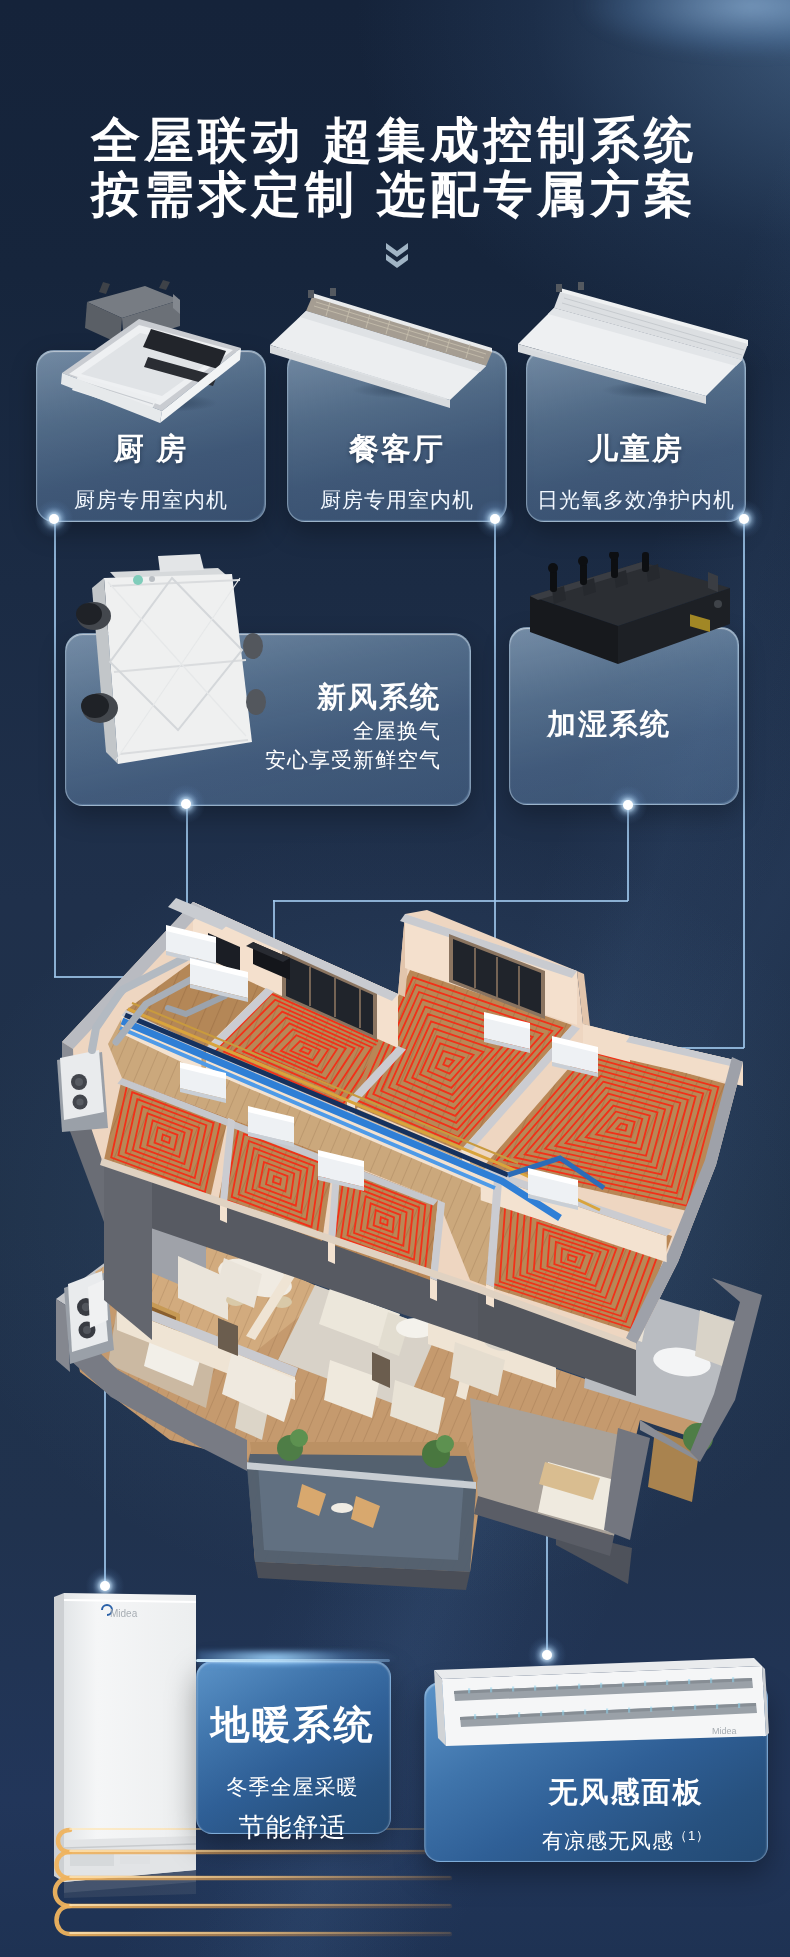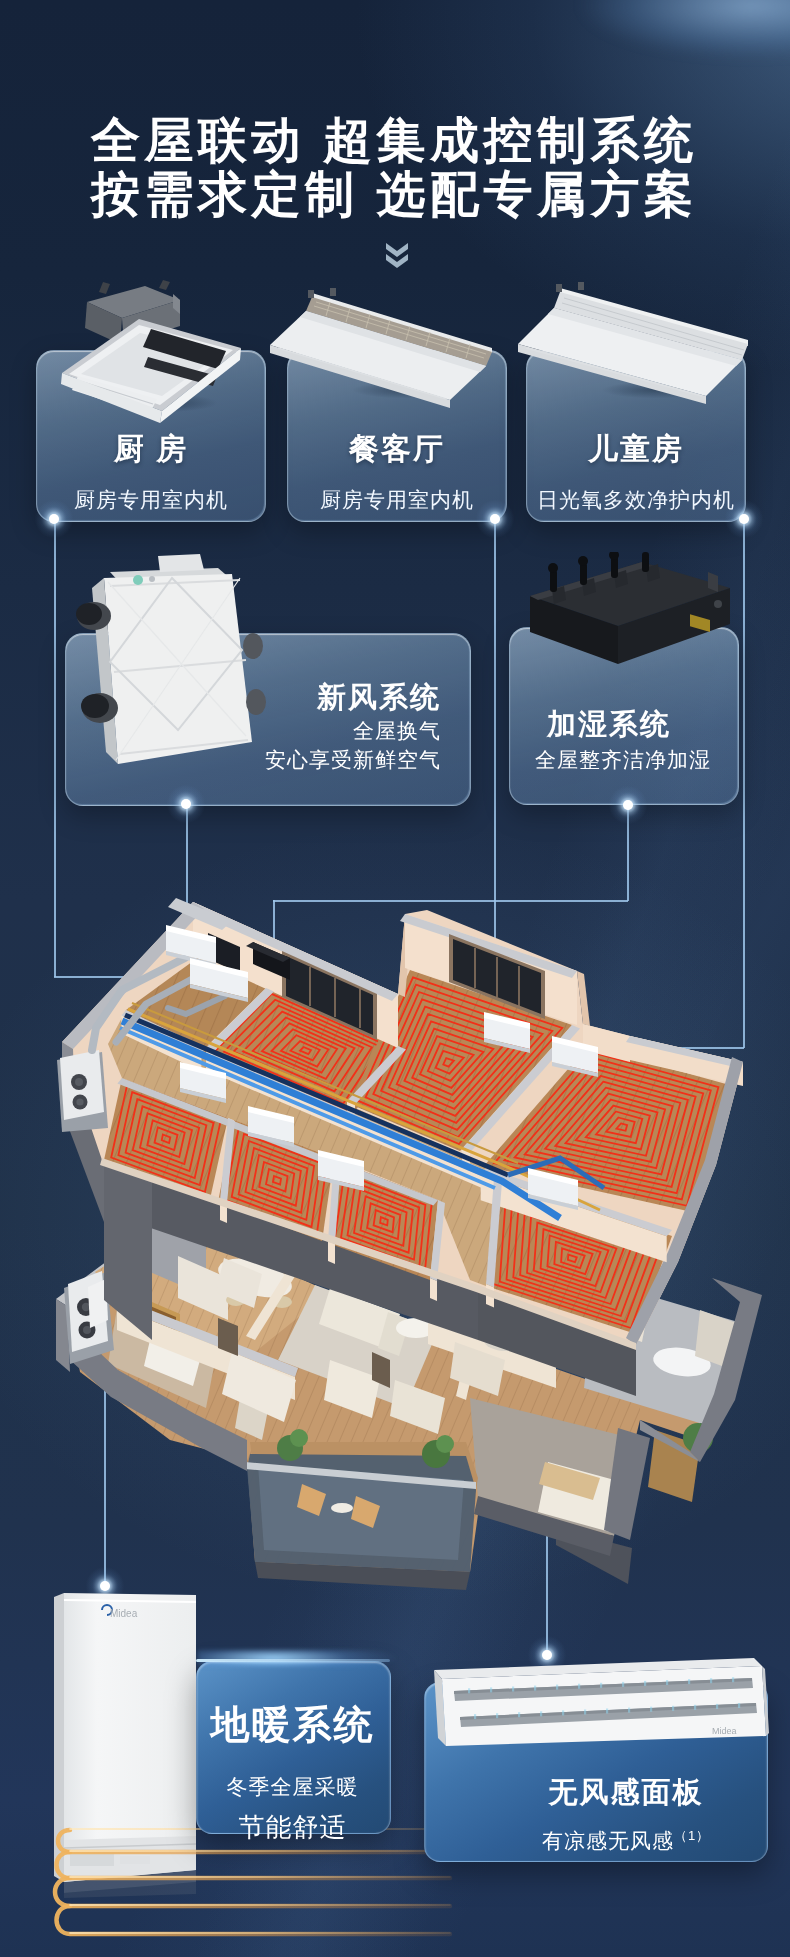--- a/index.html
+++ b/index.html
@@ -83,21 +83,20 @@
       <h2>儿童房</h2>
       <p>日光氧多效净护内机</p>
     </div>
 
   <div class="g cxf"></div>
   <div class="xftxt" style="top:678px;"><span style="font-size:29px;font-weight:700;letter-spacing:2px;">新风系统</span></div>
   <div class="xftxt" style="top:717px;"><span style="font-size:21px;letter-spacing:1px;">全屋换气</span></div>
   <div class="xftxt" style="top:746px;"><span style="font-size:21px;letter-spacing:1px;">安心享受新鲜空气</span></div>
   <div class="g cjs"></div>
   <div class="jstxt" style="left:509px;width:200px;top:705px;"><span style="font-size:29px;font-weight:700;letter-spacing:2px;">加湿系统</span></div>
-  <div class="jstxt" style="left:509px;width:228px;top:746px;"><span style="font-size:21px;letter-spacing:1px;">全屋整齐洁净加湿</span></div>
 
   <div class="dot" style="left:54px;top:519px;"></div>
   <div class="dot" style="left:495px;top:519px;"></div>
   <div class="dot" style="left:744px;top:519px;"></div>
   <div class="dot" style="left:186px;top:804px;"></div>
   <div class="dot" style="left:628px;top:805px;"></div>
   <div class="dot" style="left:105px;top:1586px;"></div>
   <div class="dot" style="left:547px;top:1655px;"></div>
 
 <svg id="house" width="790" height="790" viewBox="0 0 790 790" style="position:absolute;left:0;top:860px;" xmlns="http://www.w3.org/2000/svg">

